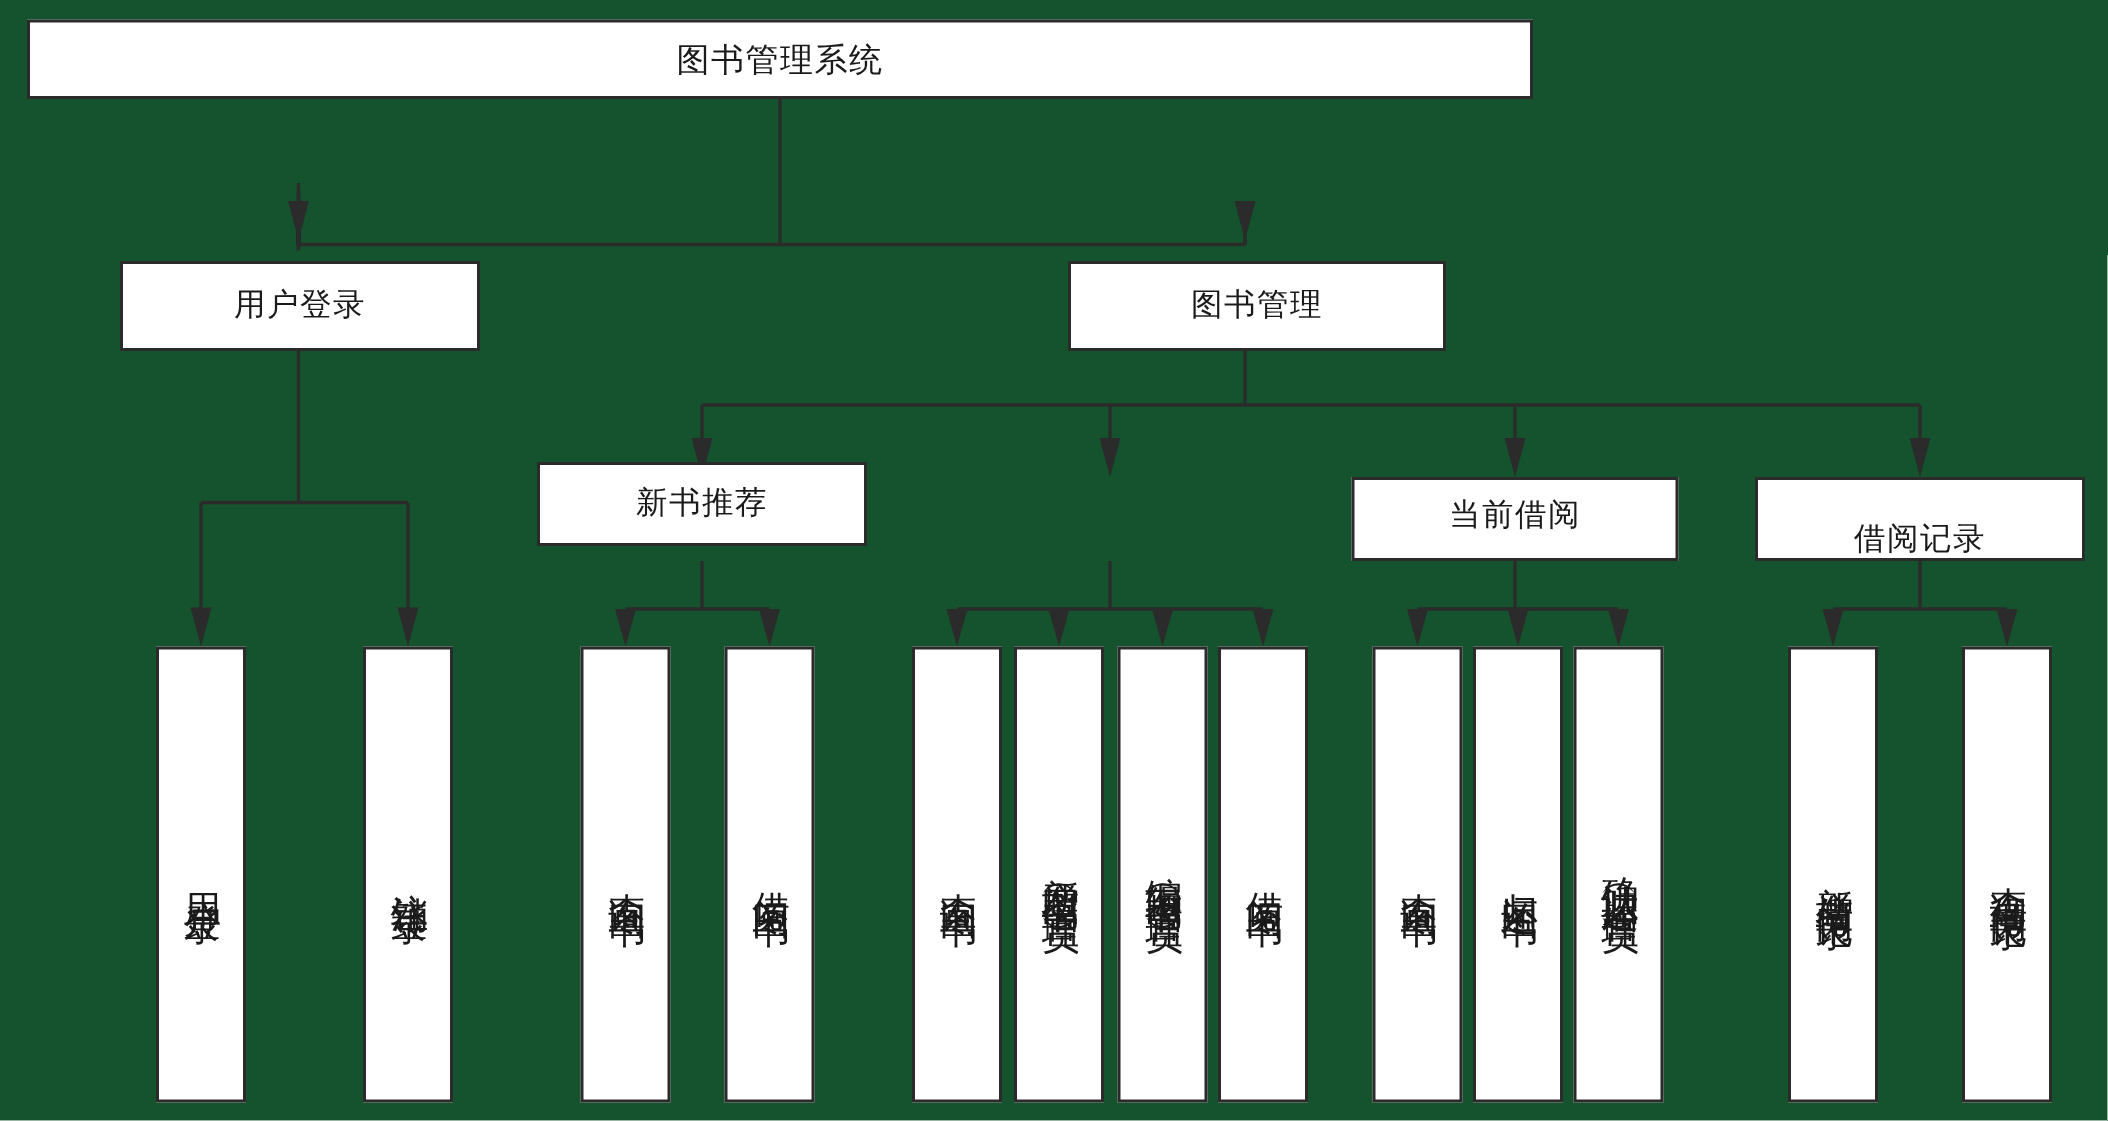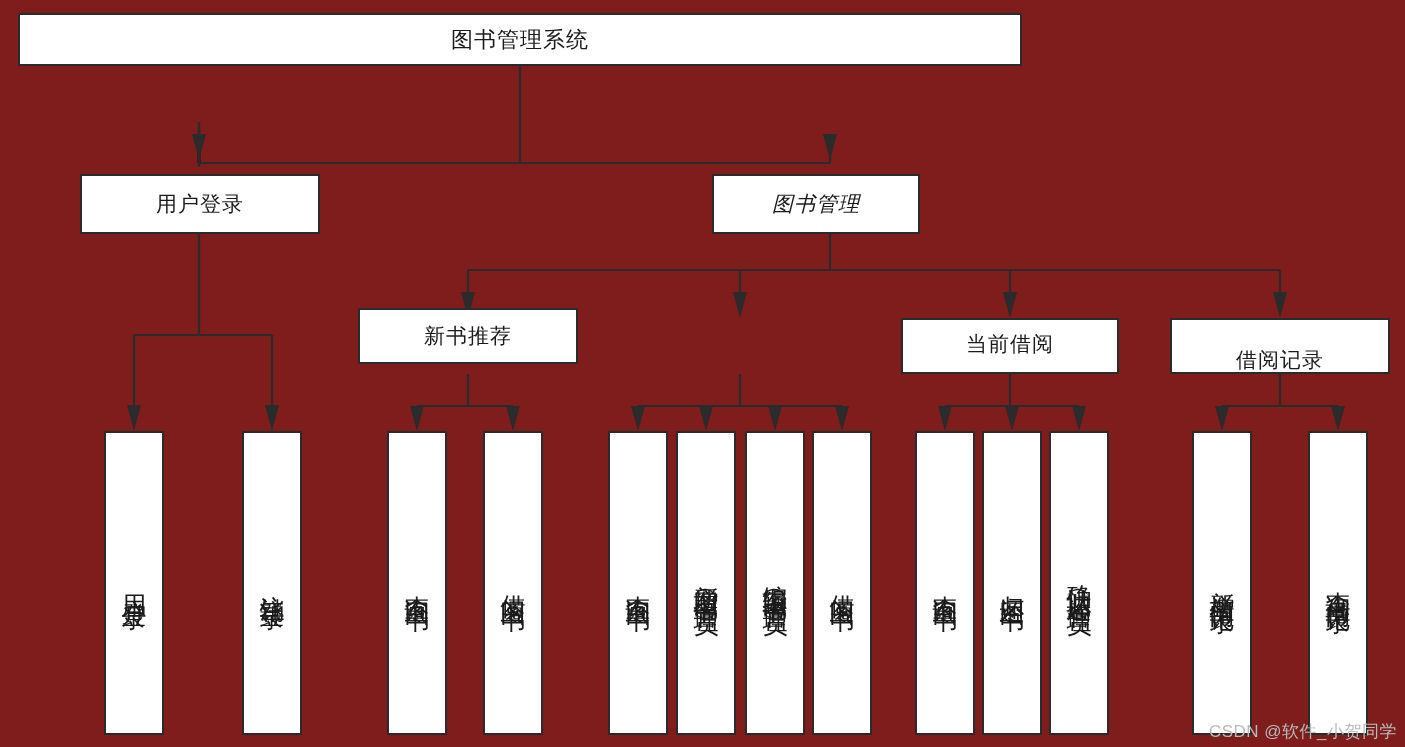--- a/index.html
+++ b/index.html
@@ -7,21 +7,21 @@
     padding: 0;
     background: #ffffff;
   }
   body {
     font-family: "Liberation Sans", "DejaVu Sans", sans-serif;
   }
   #canvas {
     position: relative;
     width: 1405px;
     height: 747px;
-    background: #7f1d1d;
+    background: #14532d;
     overflow: hidden;
   }
   .node {
     position: absolute;
     box-sizing: border-box;
     border: 2px solid #2b2b2b;
     background: #ffffff;
     display: flex;
     align-items: center;
     justify-content: center;
@@ -187,21 +187,21 @@
     <polygon class="arrow" points="1338,431 1331,406 1345,406"></polygon>
   </svg>
 
   <div class="node h root" style="left:18px; top:13px; width:1004px; height:53px;">
     <span class="lbl">图书管理系统</span>
   </div>
 
   <div class="node h" style="left:80px; top:174px; width:240px; height:60px;">
     <span class="lbl">用户登录</span>
   </div>
-  <div class="node h" style="left:712px; top:174px; width:208px; height:60px;font-style:italic;">
+  <div class="node h" style="left:712px; top:174px; width:252px; height:60px;">
     <span class="lbl">图书管理</span>
   </div>
 
   <div class="node h" style="left:358px; top:308px; width:220px; height:56px;">
     <span class="lbl">新书推荐</span>
   </div>
   <div class="node h" style="left:901px; top:318px; width:218px; height:56px;font-family:Liberation Mono, monospace;">
     <span class="lbl">当前借阅</span>
   </div>
   <div class="node h" style="left:1170px; top:318px; width:220px; height:56px;align-items:flex-end;">
@@ -245,14 +245,13 @@
     <span class="lbl">确认归还（管理员）</span>
   </div>
 
   <div class="node v" style="left:1192px; top:431px; width:60px; height:304px;">
     <span class="lbl">新增借阅记录</span>
   </div>
   <div class="node v" style="left:1308px; top:431px; width:60px; height:304px;">
     <span class="lbl">查询借阅记录</span>
   </div>
 
-  <div id="watermark">CSDN @软件_小贺同学</div>
 </div>
 
 </body></html>

